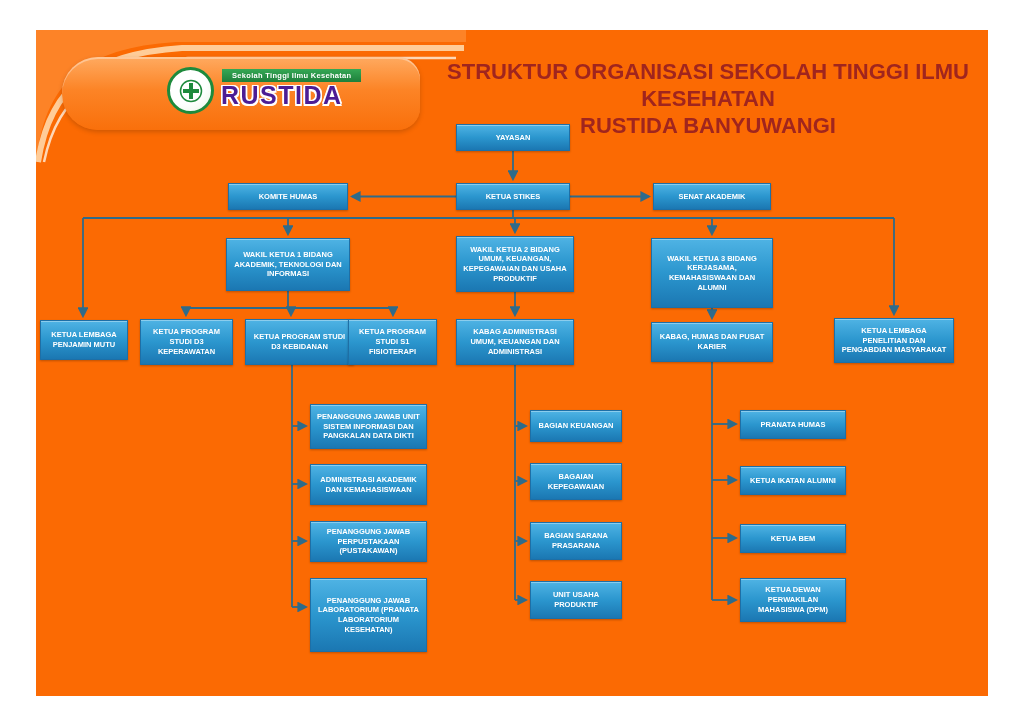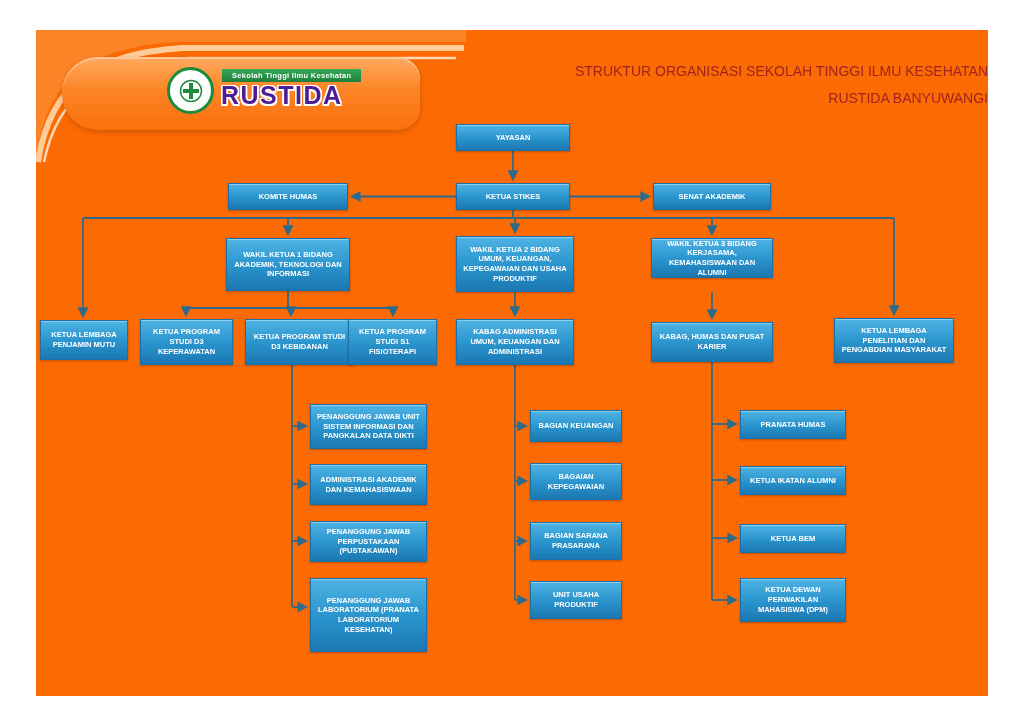--- a/index.html
+++ b/index.html
@@ -19,41 +19,41 @@
     display:flex;align-items:center;justify-content:center;}
   #inst-strip{position:absolute;left:186px;top:39px;padding:2px 10px;border-radius:0;
     background:linear-gradient(180deg,#35A855,#1E7F3B);
     color:#ffffff;font-size:7.5px;font-weight:bold;white-space:nowrap;letter-spacing:0.3px;}
   #inst-name{position:absolute;left:185px;top:51px;font-size:25px;font-weight:bold;
     color:#4c1d95;letter-spacing:1.5px;
     text-shadow:-1.5px -1.5px 0 #fff,1.5px -1.5px 0 #fff,-1.5px 1.5px 0 #fff,1.5px 1.5px 0 #fff,
                 0 -1.5px 0 #fff,0 1.5px 0 #fff,-1.5px 0 0 #fff,1.5px 0 0 #fff;}
 
   
-  #title{position:absolute;left:392px;top:28px;width:560px;text-align:right;
-    color:#A0251E;font-weight:normal;font-size:14px;line-height:27px;}
+  #title{position:absolute;left:392px;top:28px;width:560px;text-align:center;
+    color:#A0251E;font-weight:bold;font-size:22px;line-height:27px;}
 
   
   #connectors{position:absolute;left:0;top:0;}
 
   
   .node{position:absolute;display:flex;align-items:center;justify-content:center;
     text-align:center;color:#ffffff;font-weight:bold;font-size:7.5px;line-height:1.3;
     padding:2px 4px;box-sizing:border-box;border-radius:0;
     background:linear-gradient(180deg,#4FB3E4 0%,#2B96CE 50%,#1B77B2 100%);
     border:1px solid #1E6FA6;
     box-shadow:inset 0 1px 0 rgba(255,255,255,0.35), 0 1px 2px rgba(0,0,0,0.25);}
 
   #n-yayasan{left:420px;top:94px;width:114px;height:27px}
   #n-komite{left:192px;top:153px;width:120px;height:27px}
   #n-stikes{left:420px;top:153px;width:114px;height:27px}
   #n-senat{left:617px;top:153px;width:118px;height:27px}
   #n-wakil1{left:190px;top:208px;width:124px;height:53px}
   #n-wakil2{left:420px;top:206px;width:118px;height:56px}
-  #n-wakil3{left:615px;top:208px;width:122px;height:40px}
+  #n-wakil3{left:615px;top:208px;width:122px;height:70px}
   #n-lpm{left:4px;top:290px;width:88px;height:40px}
   #n-keperawatan{left:104px;top:289px;width:93px;height:46px}
   #n-kebidanan{left:209px;top:289px;width:109px;height:46px}
   #n-fisioterapi{left:312px;top:289px;width:89px;height:46px}
   #n-kabagadm{left:420px;top:289px;width:118px;height:46px}
   #n-kabaghumas{left:615px;top:292px;width:122px;height:40px}
   #n-lppm{left:798px;top:288px;width:120px;height:45px}
   #n-pjsi{left:274px;top:374px;width:117px;height:45px}
   #n-admak{left:274px;top:434px;width:117px;height:41px}
   #n-pjperpus{left:274px;top:491px;width:117px;height:41px}

